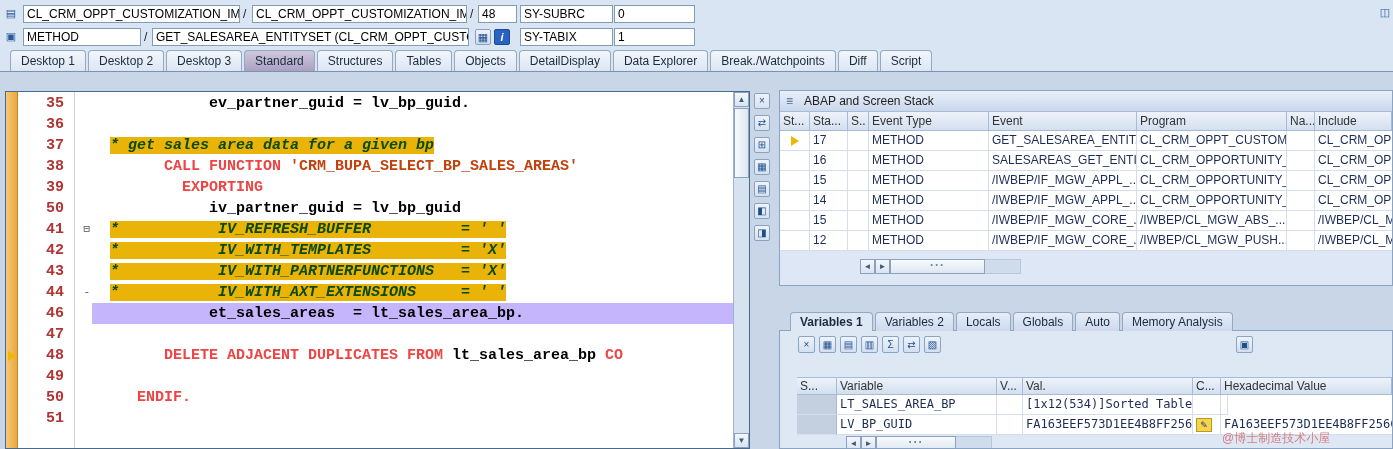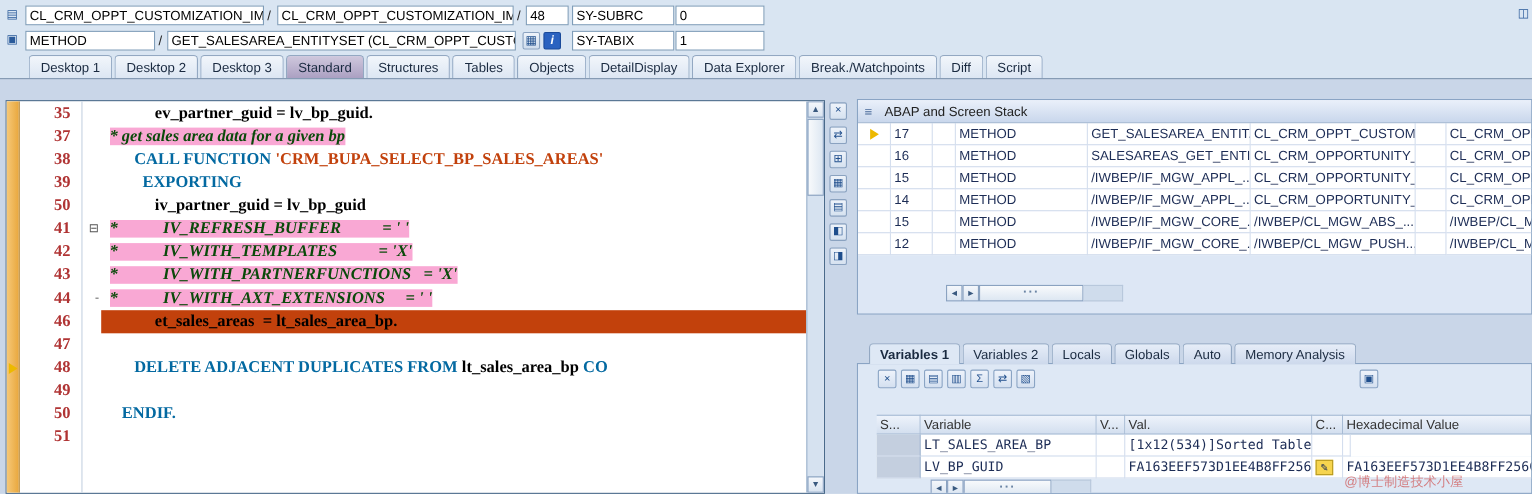--- a/index.html
+++ b/index.html
@@ -8,41 +8,41 @@
   
   #hdr{position:absolute;left:0;top:0;width:100%;height:50px;background:#d9e5f2;}
   .f{position:absolute;background:#fff;border:1px solid #7f9db9;height:18px;line-height:16px;
      padding:0 3px;overflow:hidden;white-space:nowrap;box-sizing:border-box;font-size:12px;color:#000;}
   .hsep{position:absolute;color:#222;}
   .hicon{position:absolute;width:16px;height:16px;font-size:11px;line-height:15px;text-align:center;color:#2a5a9a;}
   .hicon.boxed{background:linear-gradient(#eef3fa,#cfdded);border:1px solid #8aa2c0;box-sizing:border-box;border-radius:2px;color:#1f4e8c;}
   .hicon.info{background:#2a62c0;color:#fff;border:1px solid #1a4a9a;box-sizing:border-box;border-radius:2px;font-weight:bold;font-style:italic;}
   
   #tabbar{position:absolute;left:0;top:50px;width:100%;height:22px;background:#d9e5f2;
-    border-bottom:1px solid #7d93ad;box-sizing:border-box;display:flex;align-items:flex-end;gap:2px;padding-left:26px;}
+    border-bottom:1px solid #7d93ad;box-sizing:border-box;display:flex;align-items:flex-end;gap:2px;padding-left:10px;}
   .tab{padding:3px 10px 3px;background:linear-gradient(#f2f6fb,#dce6f3);border:1px solid #93a8c2;border-bottom:none;
     border-radius:4px 4px 0 0;cursor:pointer;white-space:nowrap;line-height:14px;}
   .tab.active{background:linear-gradient(#cfc8dd,#aba0c2);}
   
   #editor{position:absolute;left:5px;top:91px;width:745px;height:358px;background:#fff;
     border:1px solid #4a6a8a;box-sizing:border-box;overflow:hidden;}
   .bp-strip{position:absolute;left:0;top:0;width:12px;height:100%;
     background:linear-gradient(90deg,#f6c878,#e9a83e);border-right:1px solid #b9862e;box-sizing:border-box;}
   .numsep{position:absolute;left:68px;top:0;bottom:0;width:1px;background:#c6d2e2;}
   .code-lines{position:absolute;left:0;top:1px;right:16px;}
-  .cl{display:flex;height:21px;line-height:21px;font-family:Liberation Serif, serif;font-weight:bold;font-size:15px;}
+  .cl{display:flex;height:21px;line-height:21px;font-family:Liberation Mono, monospace;font-weight:bold;font-size:15px;}
   .ln-mark{width:12px;flex:none;display:flex;align-items:center;justify-content:center;}
   .ln-num{width:56px;flex:none;text-align:right;padding-right:10px;box-sizing:border-box;color:#b03434;}
   .ln-fold{width:18px;flex:none;color:#555;font-size:11px;font-weight:normal;text-align:right;padding-right:2px;box-sizing:border-box;line-height:21px;}
   .ln-code{white-space:pre;flex:1;overflow:hidden;}
-  .cl.current .ln-code{background:#c2410c;}
-  .seg-k{color:#0369a1;}
+  .cl.current .ln-code{background:#c4b5fd;}
+  .seg-k{color:#ef4444;}
   .seg-t{color:#000;}
   .seg-s{color:#c2410c;}
-  .seg-c{color:#0a4a0a;font-style:italic;background:#f9a8d4;}
+  .seg-c{color:#0a4a0a;font-style:italic;background:#eab308;}
   .yarrow{display:inline-block;width:0;height:0;border-top:5px solid transparent;border-bottom:5px solid transparent;
     border-left:8px solid #edb900;}
   
   .vsb{position:absolute;right:0;top:0;width:16px;height:100%;background:#d6e2f0;border-left:1px solid #9fb4cc;box-sizing:border-box;}
   .sbtn{background:linear-gradient(#f4f7fb,#d9e4f1);border:1px solid #8aa2c0;box-sizing:border-box;
     font-size:8px;text-align:center;line-height:13px;color:#3a5a80;}
   .vsb .sbtn{position:absolute;left:0;width:15px;height:15px;}
   .vsb .up{top:0;}
   .vsb .down{bottom:0;}
   .vsb .thumb{position:absolute;left:0;top:16px;width:15px;height:70px;
@@ -169,20 +169,26 @@
     <div class="code-lines">
 
     <div class="cl">
           <span class="ln-mark"></span>
           <span class="ln-num">35</span>
           <span class="ln-fold"></span>
           <span class="ln-code"><span class="seg-t">             ev_partner_guid = lv_bp_guid.</span></span>
         </div>
         <div class="cl">
           <span class="ln-mark"></span>
+          <span class="ln-num">36</span>
+          <span class="ln-fold"></span>
+          <span class="ln-code"></span>
+        </div>
+        <div class="cl">
+          <span class="ln-mark"></span>
           <span class="ln-num">37</span>
           <span class="ln-fold"></span>
           <span class="ln-code"><span class="seg-t">  </span><span class="seg-c">* get sales area data for a given bp</span></span>
         </div>
         <div class="cl">
           <span class="ln-mark"></span>
           <span class="ln-num">38</span>
           <span class="ln-fold"></span>
           <span class="ln-code"><span class="seg-t">        </span><span class="seg-k">CALL FUNCTION</span><span class="seg-s"> 'CRM_BUPA_SELECT_BP_SALES_AREAS'</span></span>
         </div>
@@ -290,20 +296,30 @@
       </div>
       <div class="dock-icon">
         <span>◨</span>
       </div>
     </div>
 
   <div id="stack">
     <div class="ptitle">
       <span class="picon">≡</span>
       <span>ABAP and Screen Stack</span>
+    </div>
+    <div class="shead">
+      <div class="shc w0">St...</div>
+      <div class="shc w1">Sta...</div>
+      <div class="shc w2">S..</div>
+      <div class="shc w3">Event Type</div>
+      <div class="shc w4">Event</div>
+      <div class="shc w5">Program</div>
+      <div class="shc w6">Na...</div>
+      <div class="shc w7">Include</div>
     </div>
     <div>
 
     <div class="srow">
           <div class="sc w0 cell-mark">
             <span class="yarrow"></span>
           </div>
           <div class="sc w1">17</div>
           <div class="sc w2"></div>
           <div class="sc w3">METHOD</div>

